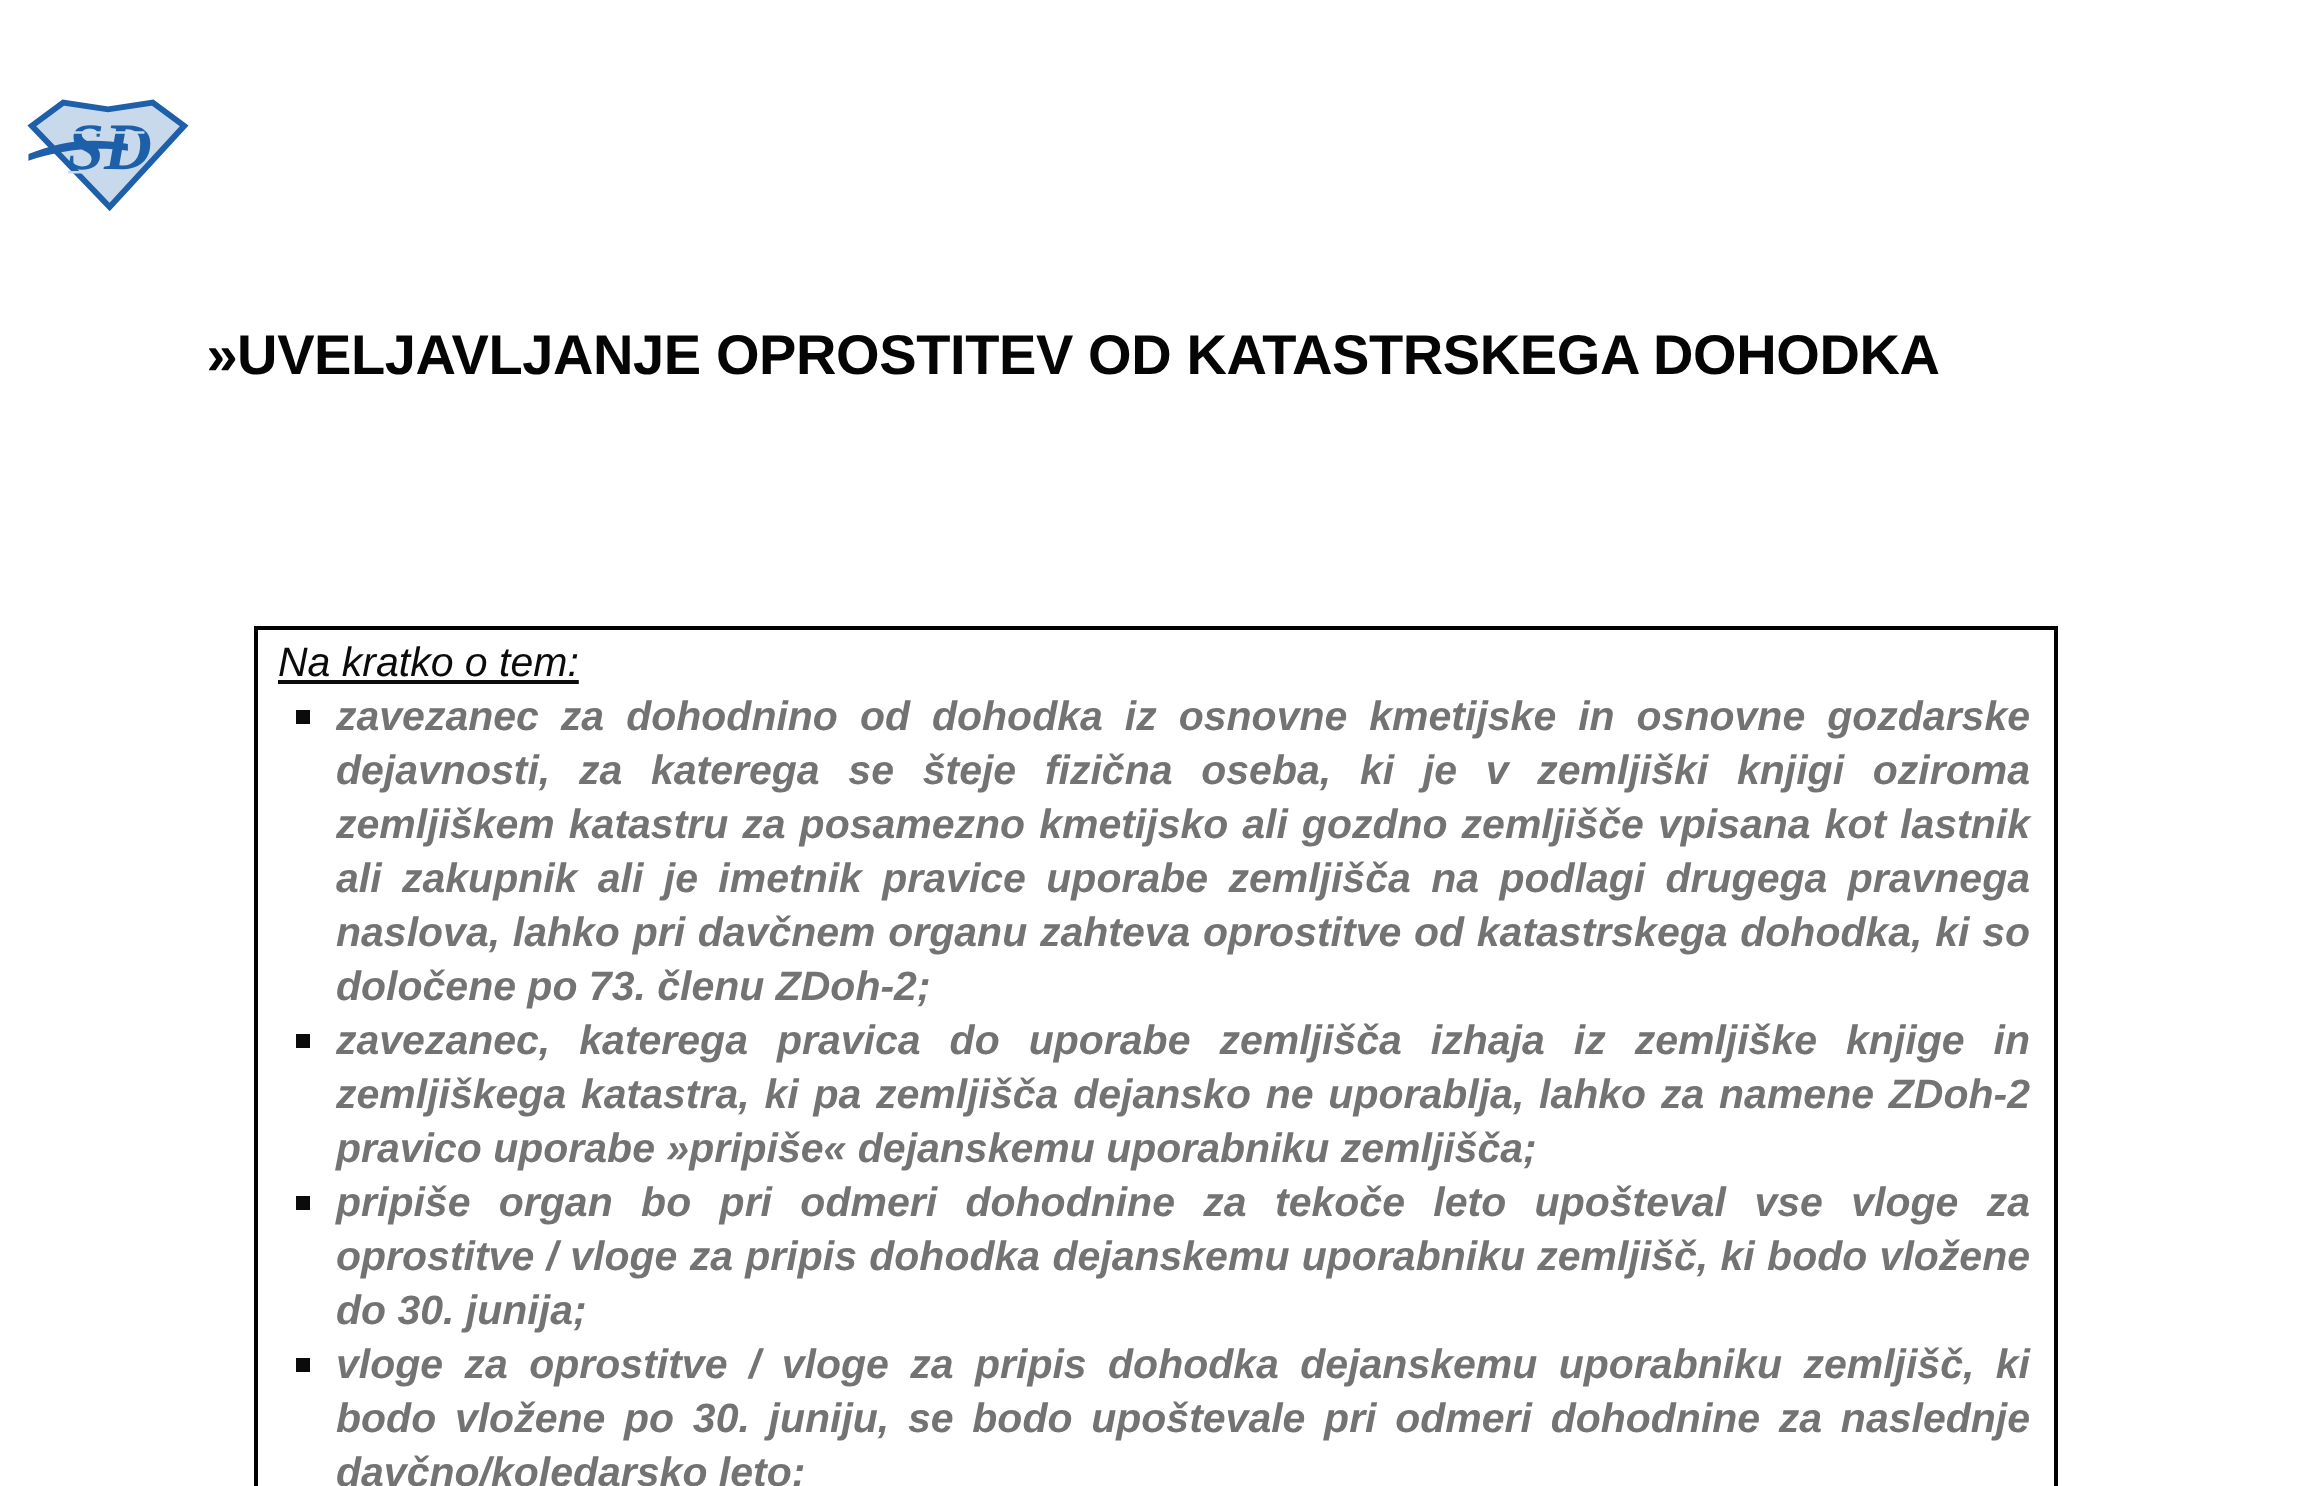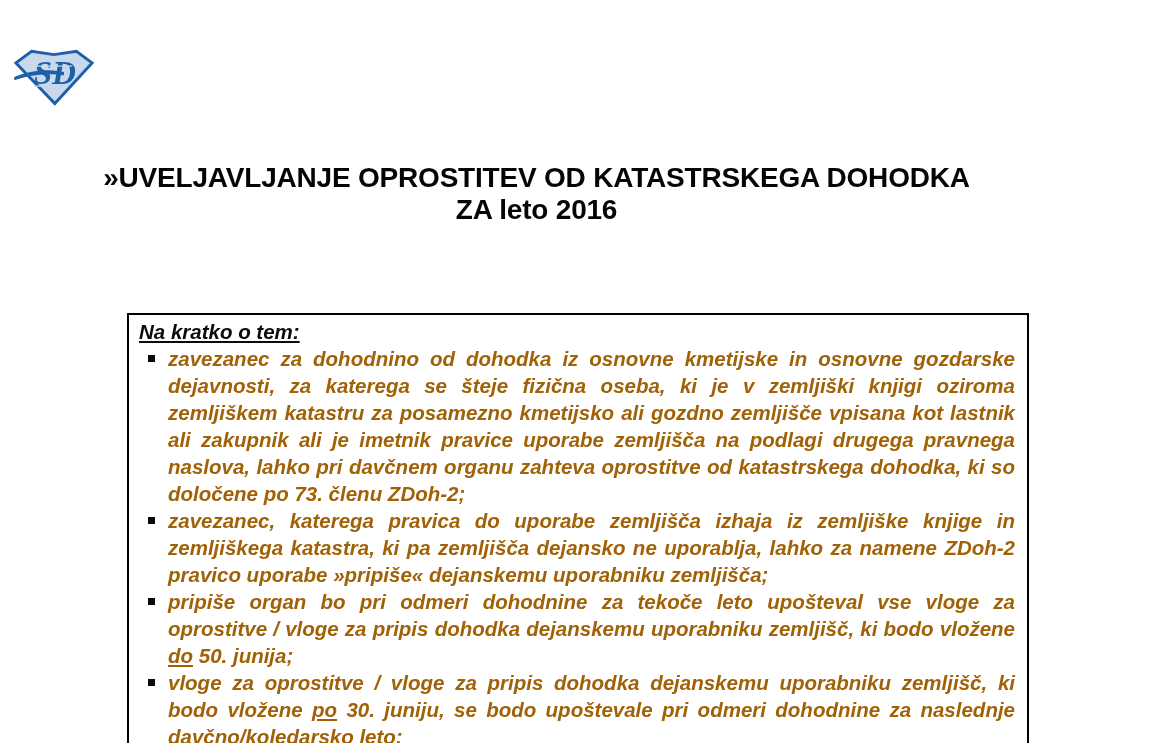--- a/index.html
+++ b/index.html
@@ -38,76 +38,75 @@
     left: 127px; top: 313px;
     width: 902px;
     height: 470px; 
     border: 2px solid #000000;
     padding: 3px 12px 0 10px;
     background: #ffffff;
   }
   .box-heading {
     font-size: 20.5px;
     line-height: 27px;
-    font-weight: bold;
+    font-weight: normal;
     font-style: italic;
     text-decoration: underline;
     color: #0b0b0b;
   }
   .bullet-list { list-style: none; }
   .bullet-item {
     position: relative;
     padding-left: 29px;
     font-size: 20.5px;
     line-height: 27px;
     font-weight: bold;
     font-style: italic;
     text-align: justify;
-    color: #a16207;
+    color: #737373;
   }
   .bullet-item::before {
     content: "";
     position: absolute;
     left: 9px; top: 10px;
     width: 7px; height: 7px;
     background: #0b0b0b;
   }
-  .u-part { text-decoration: underline; }
+  .u-part { }
 </style>
 </head>
 <body>
 
 <div class="page">
 
   <div class="logo">
     <svg viewBox="0 0 100 70" width="86" height="58" xmlns="http://www.w3.org/2000/svg">
       <polygon points="4,18 23,4 50,8 77,4 96,18 51,67" fill="#c9d9ec" stroke="#1d5fa8" stroke-width="3.5" stroke-linejoin="miter"></polygon>
       <text x="51" y="44" text-anchor="middle" font-family="Liberation Serif, serif" font-size="40" font-weight="bold" font-style="italic" fill="#1d5fa8">SD</text>
       <path d="M2,35 C22,27 40,25 62,29 L62,33 C40,30 20,33 2,39 Z" fill="#1d5fa8"></path>
       <line x1="28" y1="22" x2="72" y2="22" stroke="#c9d9ec" stroke-width="1.5"></line>
       <line x1="26" y1="46" x2="64" y2="46" stroke="#c9d9ec" stroke-width="1.5"></line>
     </svg>
   </div>
 
   <div class="doc-title">
     <div>»UVELJAVLJANJE OPROSTITEV OD KATASTRSKEGA DOHODKA</div>
-    <div>ZA leto 2016</div>
   </div>
 
   <div class="summary-box">
     <div class="box-heading">Na kratko o tem:</div>
     <ul class="bullet-list">
       <li class="bullet-item">
         <span>zavezanec za dohodnino od dohodka iz osnovne kmetijske in osnovne gozdarske dejavnosti, za katerega se šteje fizična oseba, ki je v zemljiški knjigi oziroma zemljiškem katastru za posamezno kmetijsko ali gozdno zemljišče vpisana kot lastnik ali zakupnik ali je imetnik pravice uporabe zemljišča na podlagi drugega pravnega naslova, lahko pri davčnem organu zahteva oprostitve od katastrskega dohodka, ki so določene po 73. členu ZDoh-2;</span><span class="u-part"></span><span></span>
       </li>
       <li class="bullet-item">
         <span>zavezanec, katerega pravica do uporabe zemljišča izhaja iz zemljiške knjige in zemljiškega katastra, ki pa zemljišča dejansko ne uporablja, lahko za namene ZDoh-2 pravico uporabe »pripiše« dejanskemu uporabniku zemljišča;</span><span class="u-part"></span><span></span>
       </li>
       <li class="bullet-item">
-        <span>pripiše organ bo pri odmeri dohodnine za tekoče leto upošteval vse vloge za oprostitve / vloge za pripis dohodka dejanskemu uporabniku zemljišč, ki bodo vložene </span><span class="u-part">do</span><span> 50. junija;</span>
+        <span>pripiše organ bo pri odmeri dohodnine za tekoče leto upošteval vse vloge za oprostitve / vloge za pripis dohodka dejanskemu uporabniku zemljišč, ki bodo vložene </span><span class="u-part">do</span><span> 30. junija;</span>
       </li>
       <li class="bullet-item">
         <span>vloge za oprostitve / vloge za pripis dohodka dejanskemu uporabniku zemljišč, ki bodo vložene </span><span class="u-part">po</span><span> 30. juniju, se bodo upoštevale pri odmeri dohodnine za naslednje davčno/koledarsko leto;</span>
       </li>
     </ul>
   </div>
 
 </div>
 
 </body></html>

